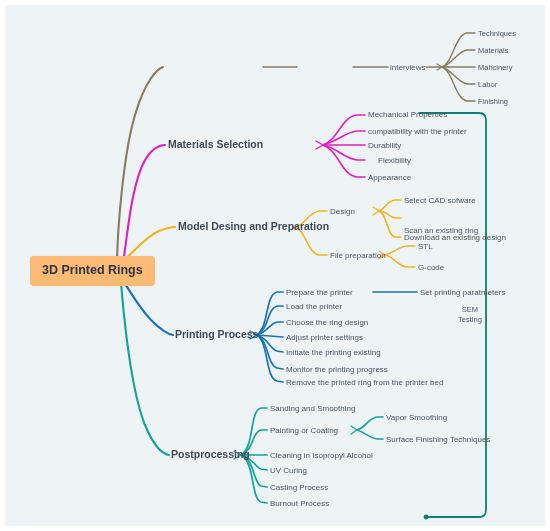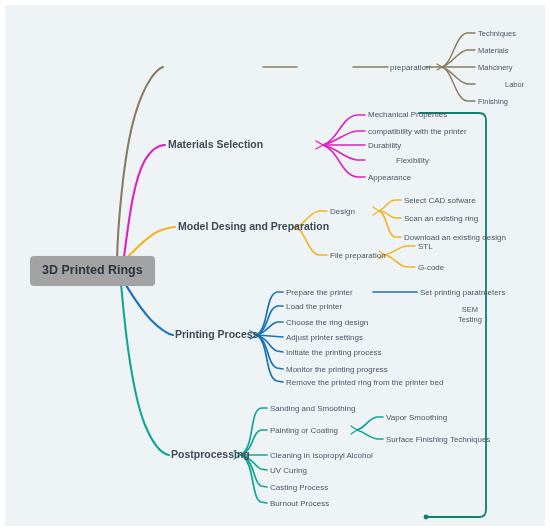--- a/index.html
+++ b/index.html
@@ -1,20 +1,20 @@
 <!DOCTYPE html>
 <html><head>
 <meta charset="utf-8">
 <style>
   html,body{margin:0;padding:0;background:#ffffff;}
   body{width:550px;height:531px;font-family:"Liberation Sans","DejaVu Sans",sans-serif;}
   #canvas{position:absolute;left:5px;top:5px;width:540px;height:521px;background:#eef4f6;overflow:hidden;}
   svg.links{position:absolute;left:0;top:0;width:540px;height:521px;overflow:visible;}
   .node{position:absolute;color:#3d4451;white-space:nowrap;line-height:1.25;}
-  .root{left:25px;top:251px;background:#a3a3a3;border-radius:4px;padding:7px 12px;font-size:12.5px;font-weight:bold;color:#2e3440;box-shadow:0 0 2px rgba(0,0,0,.06);}
+  .root{left:25px;top:251px;background:#fdba74;border-radius:4px;padding:7px 12px;font-size:12.5px;font-weight:bold;color:#2e3440;box-shadow:0 0 2px rgba(0,0,0,.06);}
   .lvl1{font-size:10.5px;font-weight:bold;color:#404a55;}
   .lvl2{font-size:8px;color:#4a5560;}
   .lvl3{font-size:7.5px;color:#4a5560;}
   .wrapline{white-space:normal;width:115px;}
   .narrow{white-space:normal;width:64px;}
   .sem{font-size:7.5px;color:#4a5560;text-align:center;width:26px;white-space:normal;line-height:1.3;}
 </style>
 </head>
 <body>
 
@@ -77,49 +77,49 @@
       <path d="M352,425 C 362,428 362,432 372,434 L 378,434" stroke="#12a496" stroke-width="1.6"></path>
 
       <path d="M414,108 L 474,108 Q 481,108 481,115 L 481,505 Q 481,512 474,512 L 422,512" stroke="#0f7f72" stroke-width="1.8"></path>
       <circle cx="421" cy="512" r="2.4" fill="#0f7f72"></circle>
 
     </g>
   </svg>
 
   <div class="node root">3D Printed Rings</div>
 
-  <div class="node lvl2" style="left:385px;top:58px;">preparation</div>
+  <div class="node lvl2" style="left:385px;top:58px;">interviews</div>
   <div class="node lvl3" style="left:473px;top:24px;">Techniques</div>
   <div class="node lvl3" style="left:473px;top:41px;">Materials</div>
   <div class="node lvl3" style="left:473px;top:58px;text-align:right;">Mahcinery</div>
-  <div class="node lvl3" style="left:473px;top:75px;margin-left:27px;">Labor</div>
+  <div class="node lvl3" style="left:473px;top:75px;">Labor</div>
   <div class="node lvl3" style="left:473px;top:92px;">Finishing</div>
 
   <div class="node lvl1" style="left:163px;top:133px;">Materials Selection</div>
   <div class="node lvl2" style="left:363px;top:105px;">Mechanical Properties</div>
   <div class="node lvl2" style="left:363px;top:122px;">compatibility with the printer</div>
   <div class="node lvl2" style="left:363px;top:136px;">Durability</div>
-  <div class="node lvl2" style="left:363px;top:151px;padding-left:28px;">Flexibility</div>
+  <div class="node lvl2" style="left:345px;top:151px;padding-left:28px;">Flexibility</div>
   <div class="node lvl2" style="left:363px;top:168px;">Appearance</div>
 
   <div class="node lvl1" style="left:173px;top:215px;">Model Desing and  Preparation</div>
   <div class="node lvl2" style="left:325px;top:202px;">Design</div>
   <div class="node lvl2" style="left:325px;top:246px;">File preparation</div>
   <div class="node lvl2" style="left:399px;top:191px;">Select CAD sofware</div>
-  <div class="node lvl2" style="left:399px;top:209px;">Scan an existing ring</div>
+  <div class="node lvl2" style="left:399px;top:221px;">Scan an existing ring</div>
   <div class="node lvl2" style="left:399px;top:228px;">Download an existing design</div>
   <div class="node lvl2" style="left:413px;top:237px;">STL</div>
   <div class="node lvl2" style="left:413px;top:258px;">G-code</div>
 
   <div class="node lvl1" style="left:170px;top:323px;">Printing Process</div>
   <div class="node lvl2" style="left:281px;top:283px;">Prepare the printer</div>
   <div class="node lvl2" style="left:281px;top:297px;">Load the printer</div>
   <div class="node lvl2" style="left:281px;top:313px;">Choose the ring design</div>
   <div class="node lvl2" style="left:281px;top:328px;">Adjust printer settings</div>
-  <div class="node lvl2" style="left:281px;top:343px;">Initiate the printing process</div>
+  <div class="node lvl2" style="left:281px;top:343px;">Initiate the printing existing</div>
   <div class="node lvl2" style="left:281px;top:360px;">Monitor the printing progress</div>
   <div class="node lvl2" style="left:281px;top:373px;">Remove the printed ring from the printer bed</div>
   <div class="node lvl2" style="left:415px;top:283px;">Set printing paratmeters</div>
 
   <div class="node lvl1" style="left:166px;top:443px;">Postprocessing</div>
   <div class="node lvl2" style="left:265px;top:399px;">Sanding and Smoothing</div>
   <div class="node lvl2" style="left:265px;top:421px;">Painting or Coating</div>
   <div class="node lvl2" style="left:265px;top:446px;">Cleaning in Isopropyl Alcohol</div>
   <div class="node lvl2" style="left:265px;top:461px;">UV Curing</div>
   <div class="node lvl2" style="left:265px;top:478px;">Casting Process</div>

